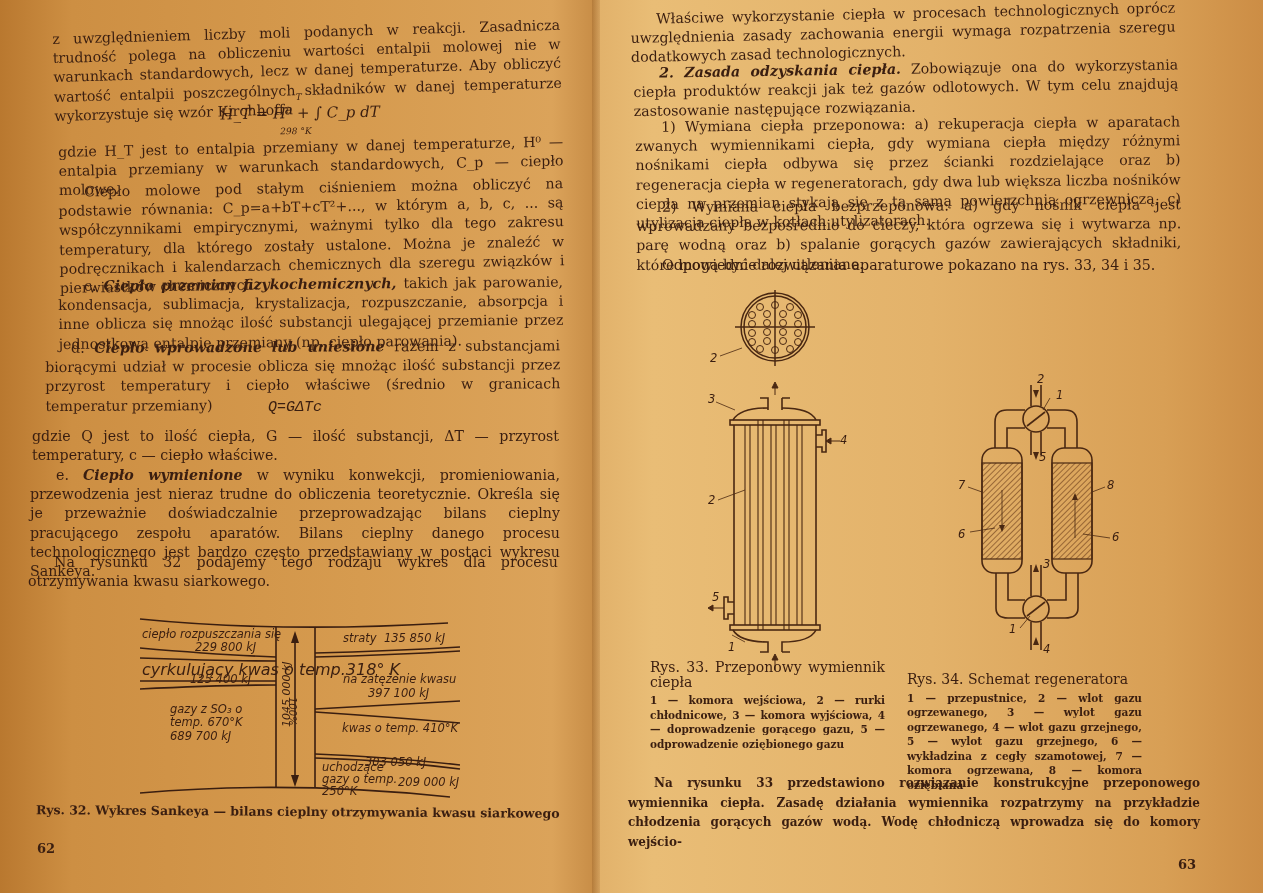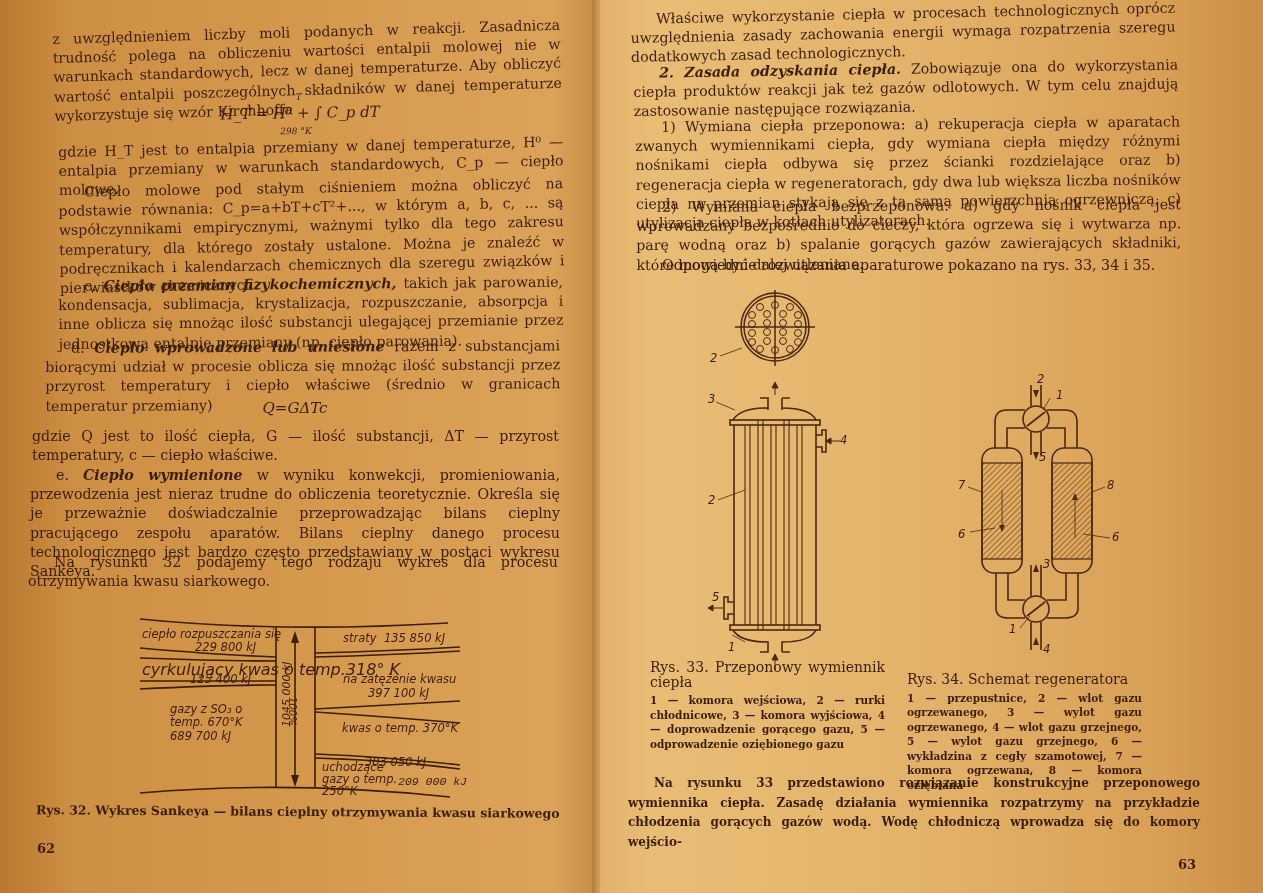--- a/index.html
+++ b/index.html
@@ -59,21 +59,21 @@
     <span class="it">Ciepło przemian fizykochemicznych,</span>
     <span>takich jak parowanie, kondensacja, sublimacja, krystalizacja, rozpuszczanie, absorpcja i inne oblicza się mnożąc ilość substancji ulegającej przemianie przez jednostkową entalpię przemiany (np. ciepło parowania).</span>
   </div>
 
   <div class="para" style="left:45px; top:339px; width:515px; transform:rotate(-0.3deg); transform-origin:left top;">
     <span class="indent"></span><span>d.</span>
     <span class="it">Ciepło wprowadzone lub uniesione</span>
     <span>razem z substancjami biorącymi udział w procesie oblicza się mnożąc ilość substancji przez przyrost temperatury i ciepło właściwe (średnio w granicach temperatur przemiany)</span>
   </div>
 
-  <div class="formula" style="left:235px; top:399px; width:120px;">
+  <div class="formula" style="left:235px; top:399px; width:120px;font-family:Liberation Mono, monospace;">
     <span>Q=GΔTc</span>
   </div>
 
   <div class="para" style="left:30px; top:466px; width:530px;">
     <span class="indent"></span><span>e.</span>
     <span class="it">Ciepło wymienione</span>
     <span>w wyniku konwekcji, promieniowania, przewodzenia jest nieraz trudne do obliczenia teoretycznie. Określa się je przeważnie doświadczalnie przeprowadzając bilans cieplny pracującego zespołu aparatów. Bilans cieplny danego procesu technologicznego jest bardzo często przedstawiany w postaci wykresu Sankeya.</span>
   </div>
 
   <div class="para" style="left:32px; top:427px; width:527px;">
@@ -110,24 +110,24 @@
     <div class="diag-label" style="left:65px; top:25px;">229 800 kJ</div>
     <div class="diag-label" style="left:12px; top:45px; font-size:16px;">cyrkulujący kwas o temp.318° K</div>
     <div class="diag-label" style="left:60px; top:57px;">125 400 kJ</div>
     <div class="diag-label" style="left:40px; top:88px; width:90px; white-space:normal; line-height:13px;">gazy z SO₃ o temp. 670°K</div>
     <div class="diag-label" style="left:40px; top:114px;">689 700 kJ</div>
     <div class="diag-label" style="left:150px; top:112px; transform:rotate(-90deg); transform-origin:left top; font-size:11px;">1045 000 kJ</div>
     <div class="diag-label" style="left:168px; top:82px; transform:rotate(90deg); transform-origin:left top; font-size:10px;">100%</div>
     <div class="diag-label" style="left:213px; top:16px;"><span>straty</span>&nbsp;&nbsp;<span>135 850 kJ</span></div>
     <div class="diag-label" style="left:213px; top:57px;">na zatężenie kwasu</div>
     <div class="diag-label" style="left:238px; top:71px;">397 100 kJ</div>
-    <div class="diag-label" style="left:212px; top:106px;">kwas o temp. 370°K</div>
+    <div class="diag-label" style="left:212px; top:106px;">kwas o temp. 410°K</div>
     <div class="diag-label" style="left:235px; top:120px;margin-top:20px;">303 050 kJ</div>
     <div class="diag-label" style="left:192px; top:146px; width:90px; white-space:normal; line-height:12px;">uchodzące gazy o temp. 250°K</div>
-    <div class="diag-label" style="left:268px; top:160px;font-family:Liberation Mono, monospace;">209 000 kJ</div>
+    <div class="diag-label" style="left:268px; top:160px;">209 000 kJ</div>
   </div>
 
   <div class="caption" style="left:36px; top:804px; transform:rotate(0.4deg);">Rys. 32. Wykres Sankeya — bilans cieplny otrzymywania kwasu siarkowego</div>
   <div class="page-num" style="left:37px; top:841px;">62</div>
 </div>
 
 <div class="gutter"></div>
 
 <div class="page page-right">
 

